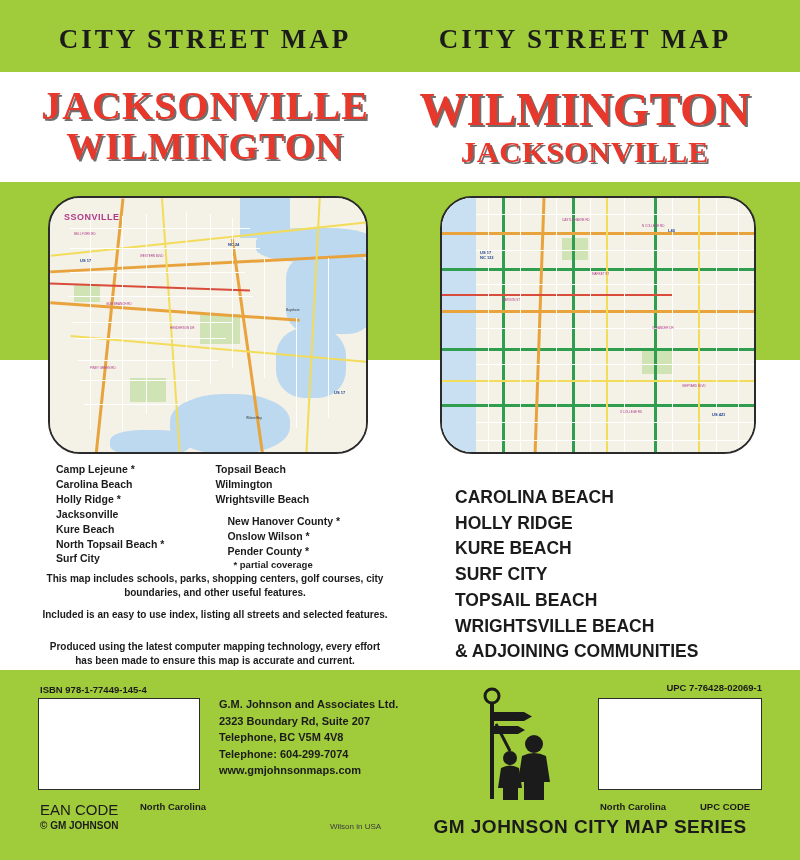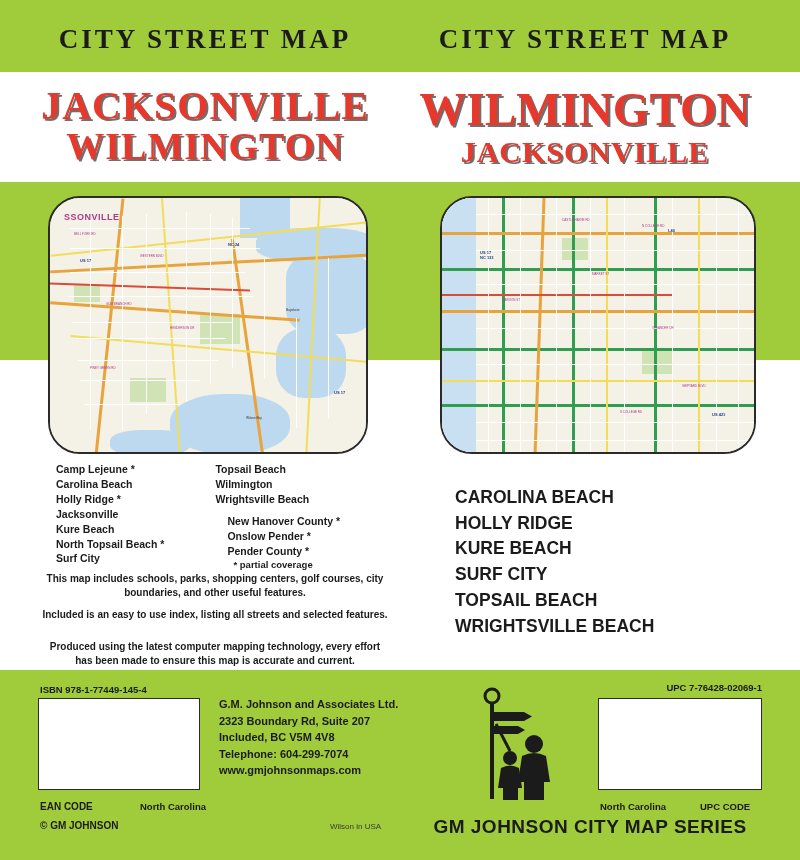--- a/index.html
+++ b/index.html
@@ -102,21 +102,21 @@
 
   
   .isbn-label {
     position:absolute; left:40px; top:684px; font-size:9.5px; font-weight:bold; color:#1b1b1b;text-align:right;
   }
   .ean-box {
     position:absolute; left:38px; top:698px; width:162px; height:92px;
     background:#ffffff; border:1px solid #2b2b2b;
   }
   .ean-caption {
-    position:absolute; left:40px; top:801px; font-size:10px; font-weight:bold; color:#1b1b1b;
+    position:absolute; left:40px; top:801px; font-size:15px; font-weight:normal; color:#1b1b1b;
   }
   .ean-state {
     position:absolute; left:140px; top:801px; font-size:9.5px; font-weight:bold; color:#1b1b1b;
   }
   .copyright {
     position:absolute; left:40px; top:820px; font-size:10px; font-weight:bold; color:#1b1b1b;
   }
 
   
   .pub {
@@ -301,49 +301,50 @@
       <div class="li">Jacksonville</div>
       <div class="li">Kure Beach</div>
       <div class="li">North Topsail Beach  *</div>
       <div class="li">Surf City</div>
     </div>
     <div class="col col-b">
       <div class="li">Topsail Beach</div>
       <div class="li">Wilmington</div>
       <div class="li">Wrightsville Beach</div>
       <div class="li li-indent" style="margin-top:7px;">New Hanover County  *</div>
-      <div class="li li-indent">Onslow Pender  *</div>
+      <div class="li li-indent">Onslow Wilson  *</div>
       <div class="li li-indent">Pender County  *</div>
       <div class="li partial">* partial coverage</div>
     </div>
   </div>
 
   <div class="para para-2">Included is an easy to use index, listing all streets and selected features.</div>
   <div class="para para-1">This map  includes schools, parks, shopping centers, golf courses, city boundaries, and other useful features.</div>
   <div class="para para-3">Produced using the latest computer mapping technology, every effort has been made to ensure this map is accurate and current.</div>
 
   <div class="right-list">
     <div class="rli">CAROLINA BEACH</div>
     <div class="rli">HOLLY RIDGE</div>
     <div class="rli">KURE BEACH</div>
     <div class="rli">SURF CITY</div>
     <div class="rli">TOPSAIL BEACH</div>
     <div class="rli">WRIGHTSVILLE BEACH</div>
+    <div class="rli">&amp; ADJOINING COMMUNITIES</div>
   </div>
 
   <div class="isbn-label">ISBN  978-1-77449-145-4</div>
   <div class="ean-box"></div>
   <div class="ean-caption">EAN CODE</div>
   <div class="ean-state">North Carolina</div>
   <div class="copyright">© GM JOHNSON</div>
 
   <div class="pub">
     <div>G.M. Johnson and Associates Ltd.</div>
     <div>2323 Boundary Rd, Suite 207</div>
-    <div>Included, BC  V5M 4V8</div>
+    <div>Telephone, BC  V5M 4V8</div>
     <div>Telephone:  604-299-7074</div>
     <div>www.gmjohnsonmaps.com</div>
   </div>
   <div class="printed">Wilson in USA</div>
 
   <div class="upc-label">UPC 7-76428-02069-1</div>
   <div class="upc-box"></div>
   <div class="upc-state">North Carolina</div>
   <div class="upc-caption">UPC CODE</div>
 

